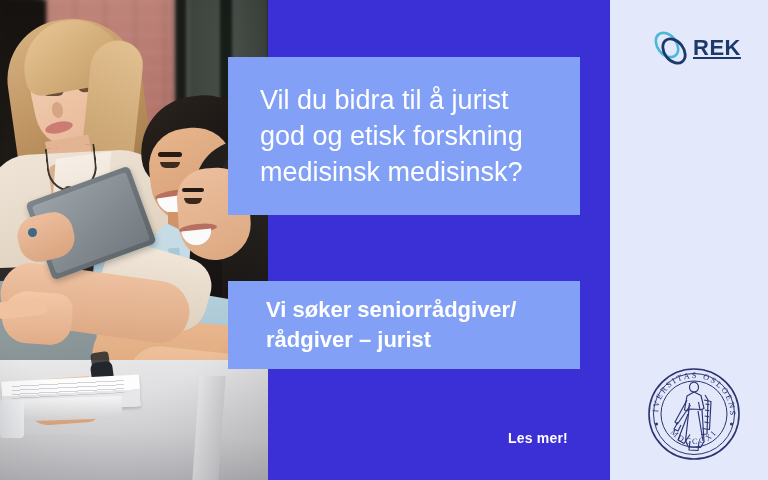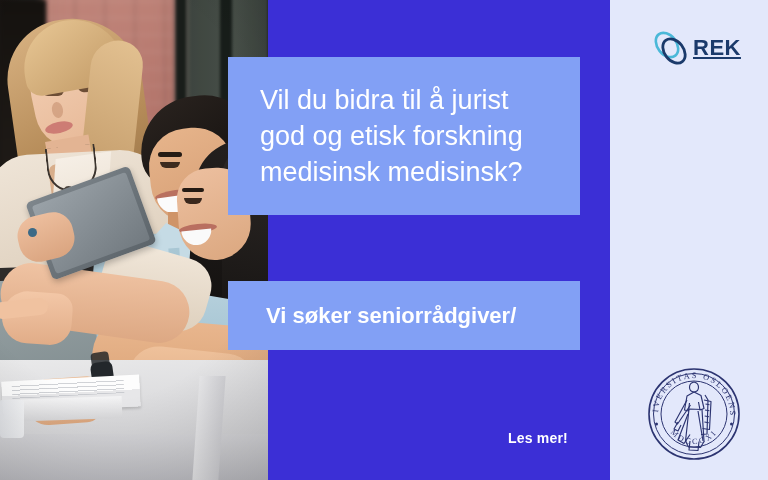--- a/index.html
+++ b/index.html
@@ -335,21 +335,21 @@
   .headline {
     color:#ffffff;
     font-size:27px;
     line-height:36px;
     font-weight:400;
     padding:0 0 0 32px;
     letter-spacing:0px;
   }
   .subhead-box {
     position:absolute; left:228px; top:281px;
-    width:352px; height:69px;
+    width:352px; height:88px;
     background:#82A0F5;
     display:flex; align-items:center;
   }
   .subhead {
     color:#ffffff;
     font-size:22px;
     line-height:30px;
     font-weight:700;
     padding:0 0 0 38px;
   }
@@ -473,20 +473,21 @@
     <div class="headline">
       <div>Vil du bidra til å jurist</div>
       <div>god og etisk forskning</div>
       <div>medisinsk medisinsk?</div>
     </div>
   </div>
 
   <div class="subhead-box">
     <div class="subhead">
       <div>Vi søker seniorrådgiver/</div>
+      <div>rådgiver – jurist</div>
     </div>
   </div>
 
   <div class="cta">Les mer!</div>
 
   <div class="rek-logo">
     <span class="rek-mark">
       <svg viewBox="0 0 42 42" width="42" height="42" aria-hidden="true">
         <ellipse cx="17" cy="18" rx="9.5" ry="13.5" transform="rotate(-38 17 18)" fill="none" stroke="#4BB8D8" stroke-width="2.6"></ellipse>
         <ellipse cx="24" cy="24" rx="9.5" ry="13.5" transform="rotate(-38 24 24)" fill="none" stroke="#1B3A6B" stroke-width="2.8"></ellipse>

